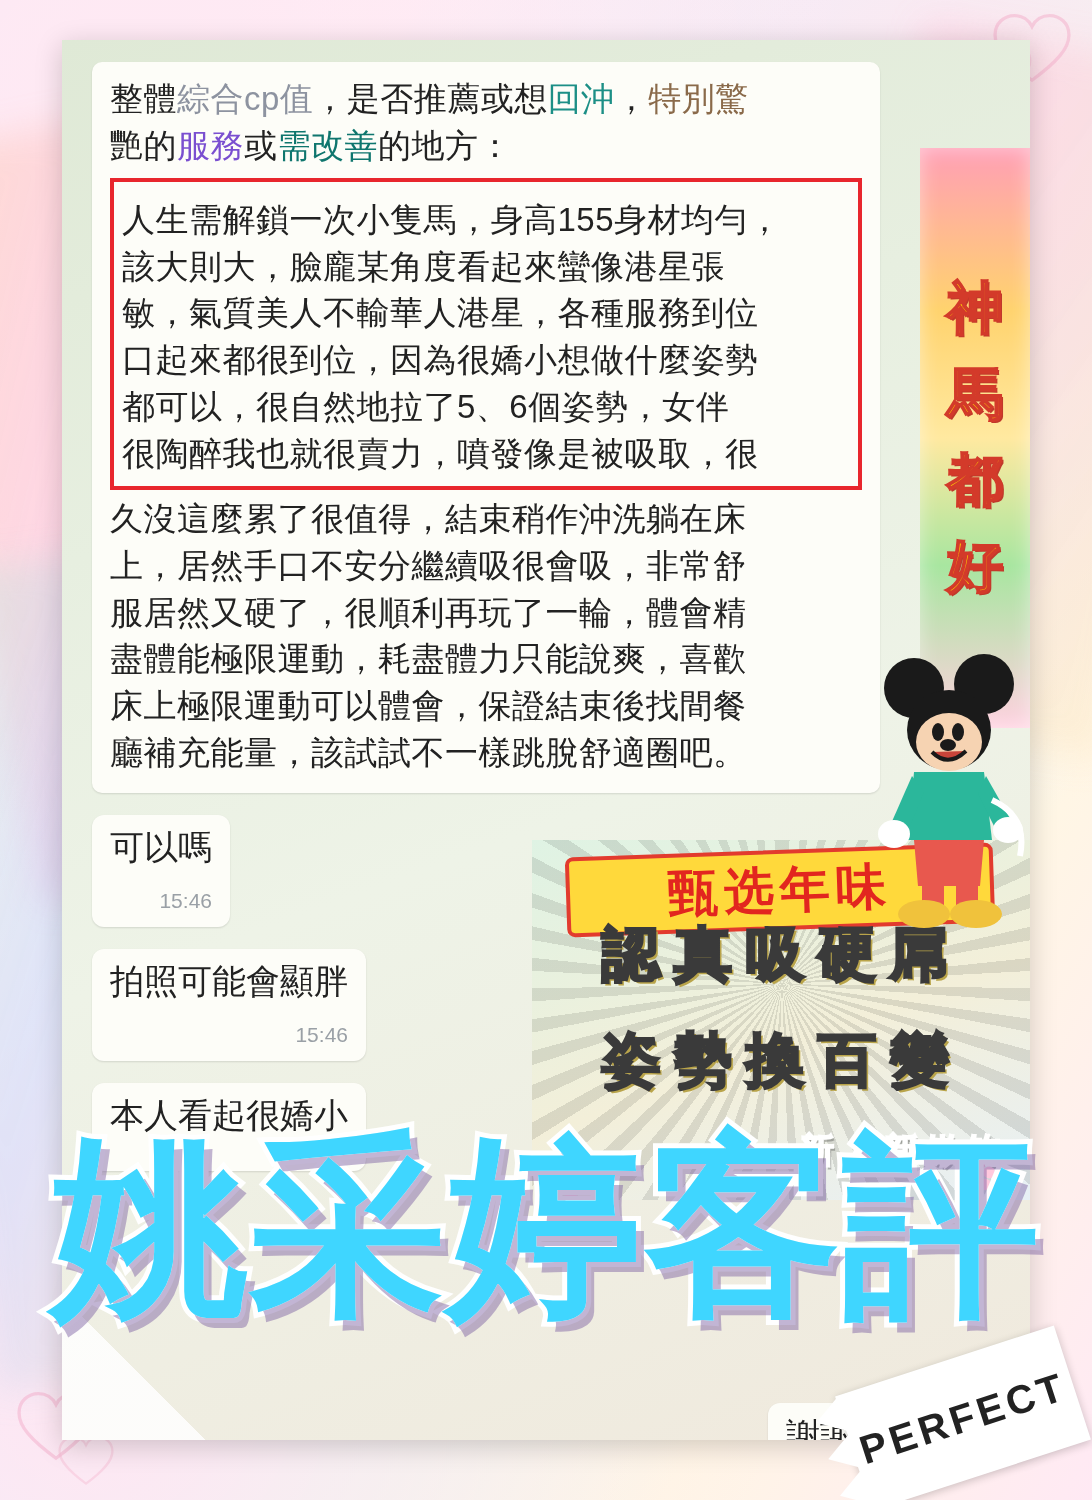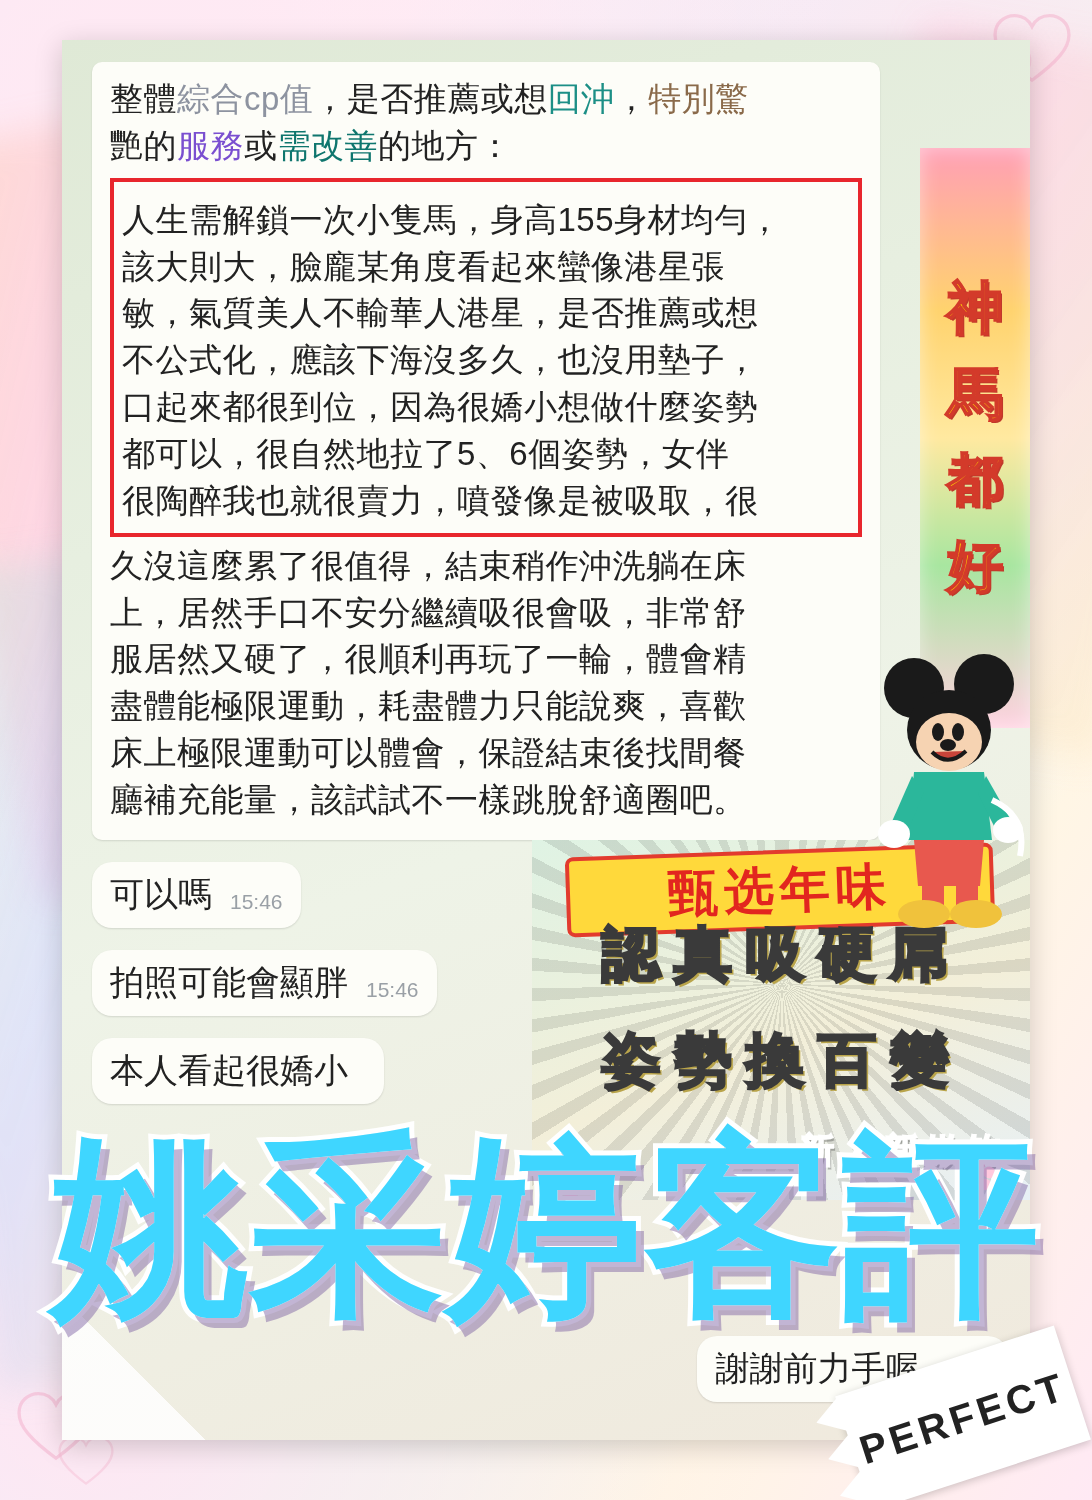--- a/index.html
+++ b/index.html
@@ -47,23 +47,23 @@
   .hl-box{border:4px solid #e8262d;padding:15px 8px 8px 8px;margin:8px 0 6px 0;}
   .c-gray{color:#8d93a0;}
   .c-teal{color:#1c8f86;}
   .c-green{color:#0f766e;}
   .c-purple{color:#7a4fd0;}
   .c-brown{color:#8a6a4a;}
   .c-dark{color:#222;}
 
   .small-bubble{
     display:inline-flex;align-items:flex-end;gap:18px;
-    background:#fdfdf8;border-radius:20px;padding:10px 18px;
+    background:#fdfdf8;border-radius:12px;padding:10px 18px;
     box-shadow:0 1px 2px rgba(0,0,0,.12);
-    font-size:34px;color:#222;margin-top:22px;
+    font-size:34px;color:#222;margin-top:22px;flex-direction:column;
   }
   .ts{font-size:21px;color:#9aa0a6;padding-bottom:4px;}
   .row-right{display:flex;justify-content:flex-end;}
 
   
   .side-banner{
     position:absolute;right:0;top:108px;width:110px;height:580px;
     background:linear-gradient(180deg,#ff9fb5 0%,#ffd36e 28%,#ffe9a0 50%,#a8e6a0 72%,#ffd1e0 100%);
     display:flex;flex-direction:column;align-items:center;justify-content:center;gap:10px;
     box-shadow:inset 0 0 20px rgba(255,255,255,.5);
@@ -185,22 +185,21 @@
 
       <div class="bubble long">
         <div class="q">
           <span class="c-dark">整體</span><span class="c-gray">綜合cp值</span><span class="c-dark">，是否推薦或想</span><span class="c-teal">回沖</span><span class="c-dark">，</span><span class="c-brown">特別驚</span><br>
           <span class="c-dark">艷</span><span class="c-dark">的</span><span class="c-purple">服務</span><span class="c-dark">或</span><span class="c-green">需改善</span><span class="c-dark">的地方：</span>
         </div>
 
         <div class="hl-box">
           <div>人生需解鎖一次小隻馬，身高155身材均勻，</div>
           <div>該大則大，臉龐某角度看起來蠻像港星張</div>
-          <div>敏，氣質美人不輸華人港星，是否推薦或想</div>
-          <div>不公式化，應該下海沒多久，也沒用墊子，</div>
+          <div>敏，氣質美人不輸華人港星，各種服務到位</div>
           <div>口起來都很到位，因為很嬌小想做什麼姿勢</div>
           <div>都可以，很自然地拉了5、6個姿勢，女伴</div>
           <div>很陶醉我也就很賣力，噴發像是被吸取，很</div>
         </div>
 
         <div>
           <div>久沒這麼累了很值得，結束稍作沖洗躺在床</div>
           <div>上，居然手口不安分繼續吸很會吸，非常舒</div>
           <div>服居然又硬了，很順利再玩了一輪，體會精</div>
           <div>盡體能極限運動，耗盡體力只能說爽，喜歡</div>

